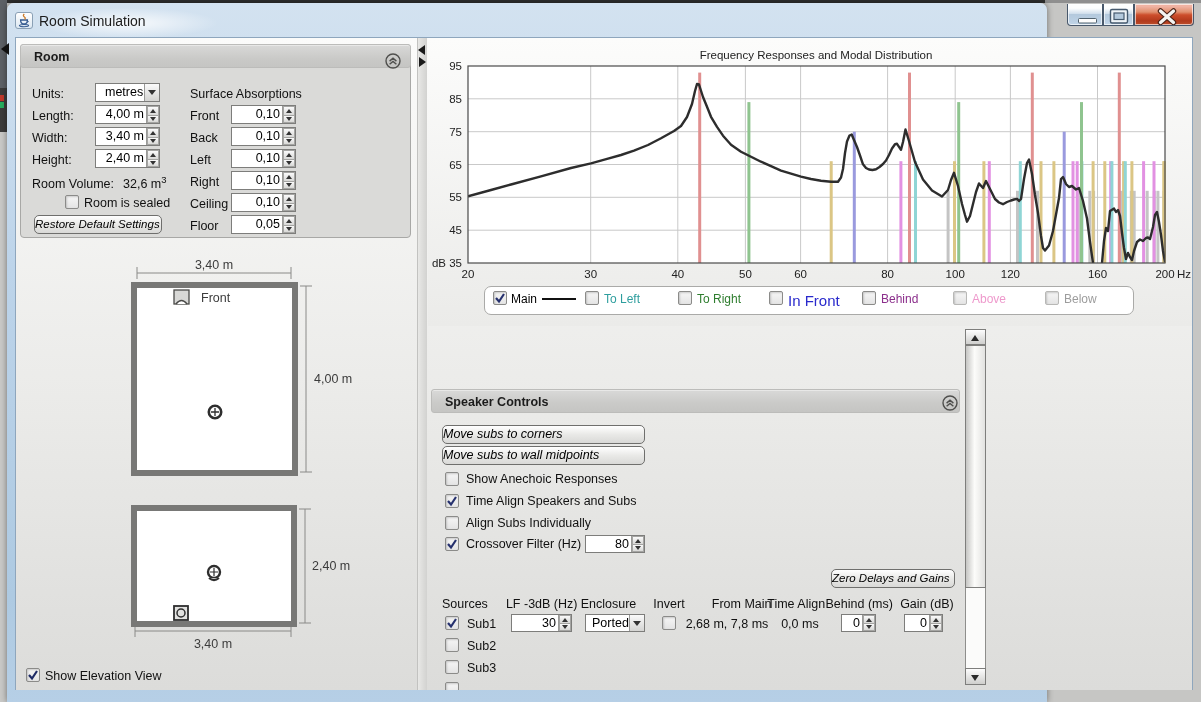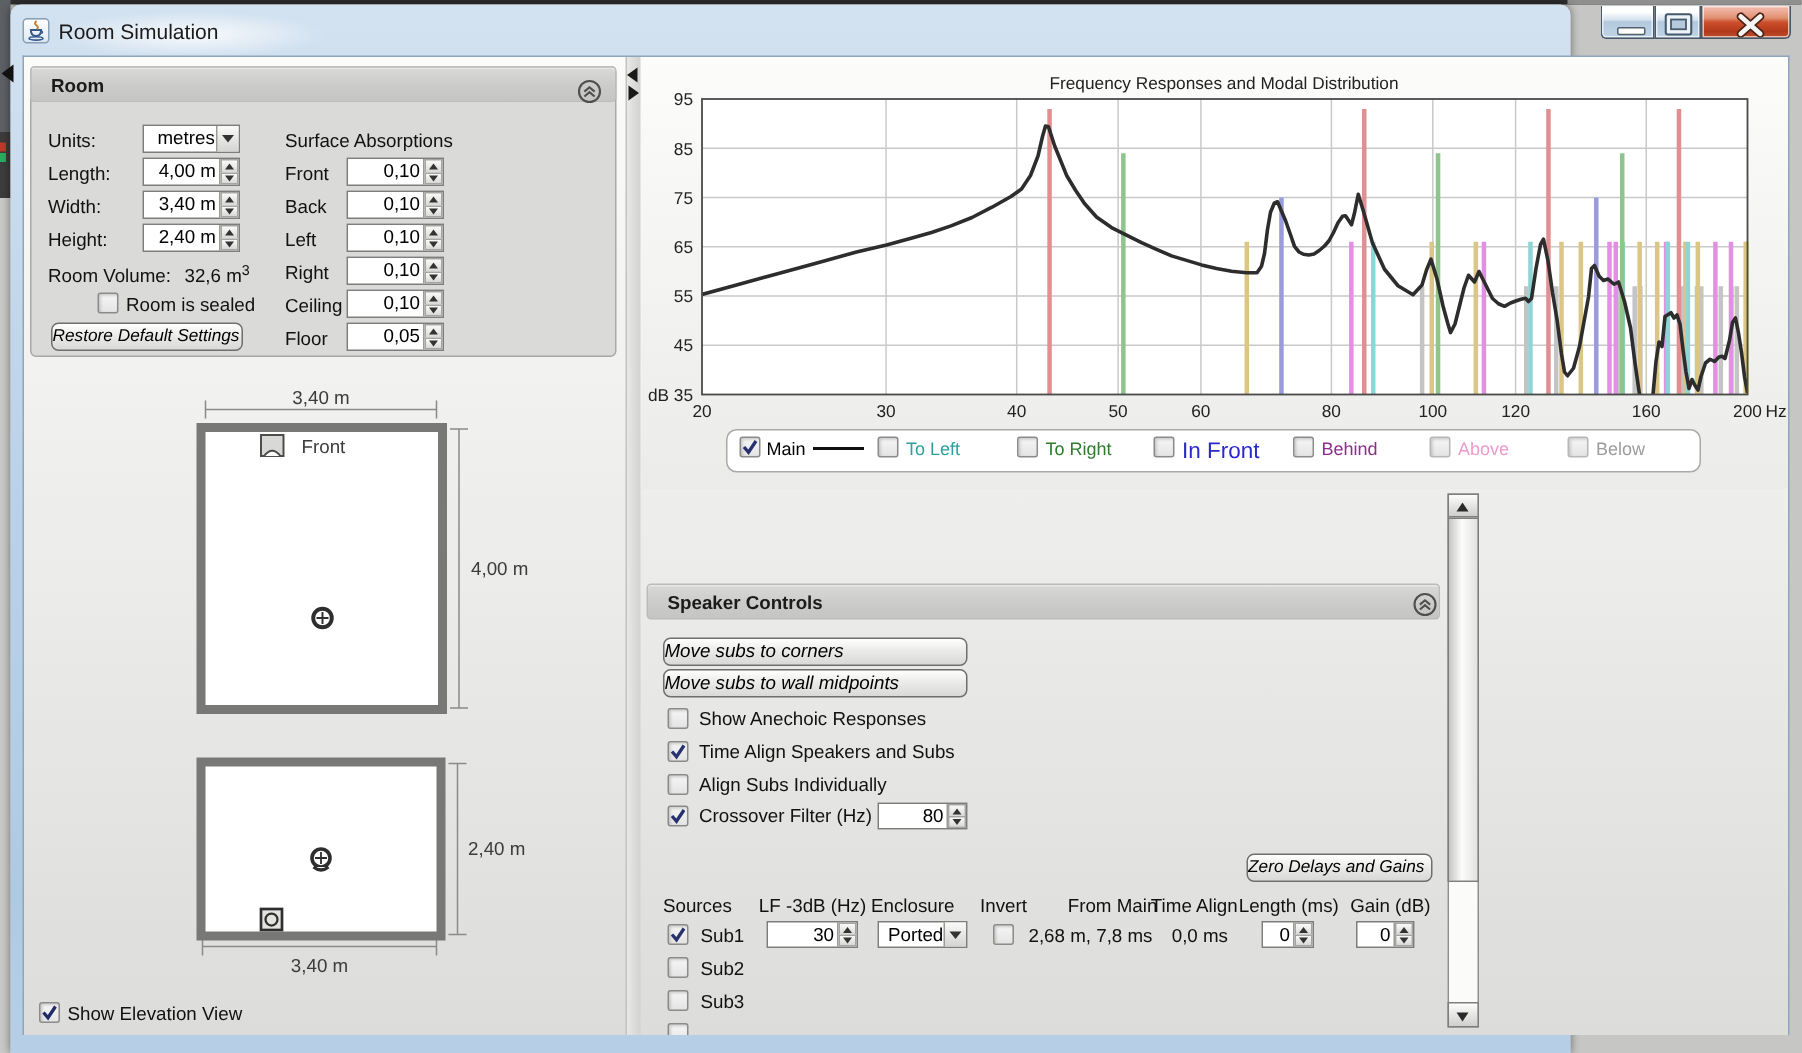--- a/index.html
+++ b/index.html
@@ -362,21 +362,21 @@
             <span class="spdn"></span>
           </span>
         </div>
   <div class="btn" style="left:815px;top:531px;width:124px;height:19px;line-height:17px;font-size:11.5px;">Zero Delays and Gains</div>
   <div class="lbl" style="left:426px;top:559px;">Sources</div>
   <div class="lbl" style="left:525.7px;top:559px;transform:translateX(-50%);">LF -3dB (Hz)</div>
   <div class="lbl" style="left:592.5px;top:559px;transform:translateX(-50%);">Enclosure</div>
   <div class="lbl" style="left:653px;top:559px;transform:translateX(-50%);">Invert</div>
   <div class="lbl" style="left:706.7px;top:559px;transform:translateX(-50%);margin-left:19px;">From Main</div>
   <div class="lbl" style="left:780.2px;top:559px;transform:translateX(-50%);">Time Align</div>
-  <div class="lbl" style="left:843.2px;top:559px;transform:translateX(-50%);">Length (ms)</div>
+  <div class="lbl" style="left:843.2px;top:559px;transform:translateX(-50%);">Behind (ms)</div>
   <div class="lbl" style="left:910.9px;top:559px;transform:translateX(-50%);">Gain (dB)</div>
   <div class="cb" style="left:429px;top:578px;"></div>
   <svg class="abs" style="left:429px;top:578px;" width="14" height="14">
           <path d="M3 7 L6 10.5 L11 3" fill="none" stroke="#26316e" stroke-width="2.2"></path>
         </svg>
   <div class="lbl" style="left:451px;top:579px;">Sub1</div>
   <div class="spinner" style="left:495px;top:576px;width:61px;height:18px;">
           <span class="val">30</span>
           <span class="spbtns">
             <span class="spup"></span>

